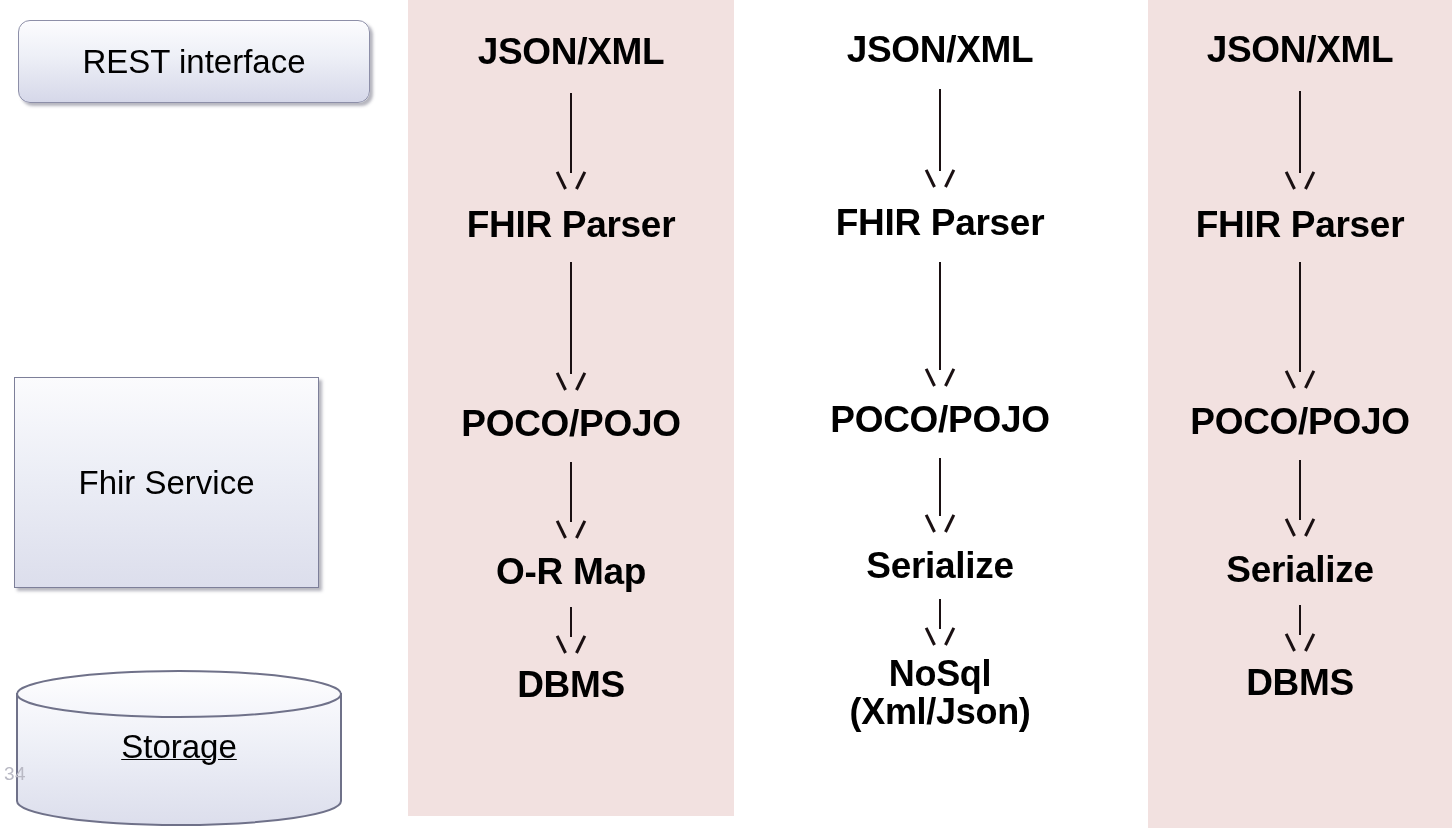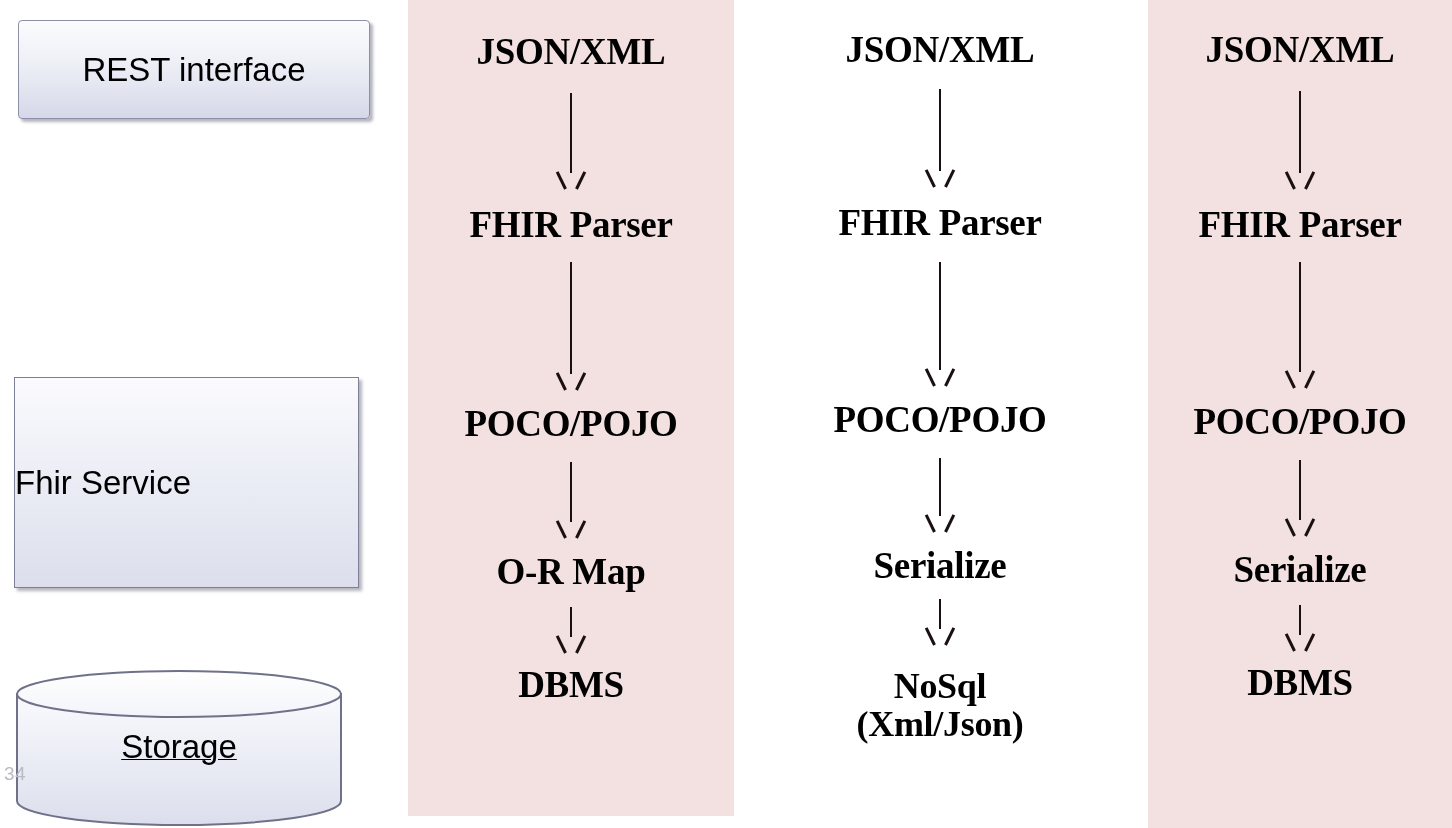--- a/index.html
+++ b/index.html
@@ -26,21 +26,20 @@
 
   
   .pipeline {
     position: absolute;
     top: 0;
     height: 828px;
     display: flex;
     flex-direction: column;
     align-items: center;
     box-sizing: border-box;
-    font-family: Liberation Serif, serif;
   }
   #pipeline-0 { left: 408px;  width: 326px; padding-top: 32px;  }
   #pipeline-1 { left: 790px;  width: 300px; padding-top: 30px;  }
   #pipeline-2 { left: 1148px; width: 304px; padding-top: 30px;  }
 
   .step {
     font-weight: bold;
     color: #000000;
     text-align: center;
     line-height: 1.06;
@@ -92,43 +91,43 @@
     font-weight: normal;
     text-align: center;
     line-height: 1;
   }
 
   #rest-interface {
     position: absolute;
     left: 18px;
     top: 20px;
     width: 352px;
-    height: 99px;
-    border-radius: 4px;
+    height: 83px;
+    border-radius: 12px;
     border: 1.5px solid #8d8fa8;
     background: linear-gradient(180deg, #fcfcfe 0%, #eef0f7 42%, #d6d8e9 100%);
     box-shadow: 3px 3px 3px rgba(90,90,110,0.45);
     display: flex;
     align-items: center;
     justify-content: center;
     box-sizing: border-box;
   }
 
   #fhir-service {
     position: absolute;
     left: 14px;
     top: 377px;
-    width: 345px;
+    width: 305px;
     height: 211px;
     border: 1.5px solid #7d7f99;
     background: linear-gradient(180deg, #fbfbfd 0%, #eceef6 45%, #dcdeec 100%);
     box-shadow: 3px 3px 3px rgba(90,90,110,0.45);
     display: flex;
     align-items: center;
-    justify-content: flex-start;
+    justify-content: center;
     box-sizing: border-box;
   }
 
   #storage-cylinder {
     position: absolute;
     left: 14px;
     top: 668px;
     width: 330px;
     height: 158px;
   }
@@ -226,21 +225,21 @@
   <div class="step" style="margin-top:14px;">POCO/POJO</div>
   <div class="arrow" style="height:74px;margin-top:18px;">
     <div class="shaft" style="height:58px;"></div>
       <div class="head"></div>
   </div>
   <div class="step" style="margin-top:14px;">Serialize</div>
   <div class="arrow" style="height:46px;margin-top:14px;">
     <div class="shaft" style="height:30px;"></div>
       <div class="head"></div>
   </div>
-  <div class="step small" style="margin-top:22px;">NoSql
+  <div class="step small" style="margin-top:10px;">NoSql
 (Xml/Json)</div>
 </div>
 
 <div class="pipeline" id="pipeline-2">
   <div class="step">JSON/XML</div>
   <div class="arrow" style="height:98px;margin-top:22px;">
     <div class="shaft" style="height:82px;"></div>
       <div class="head"></div>
   </div>
   <div class="step" style="margin-top:16px;">FHIR Parser</div>

